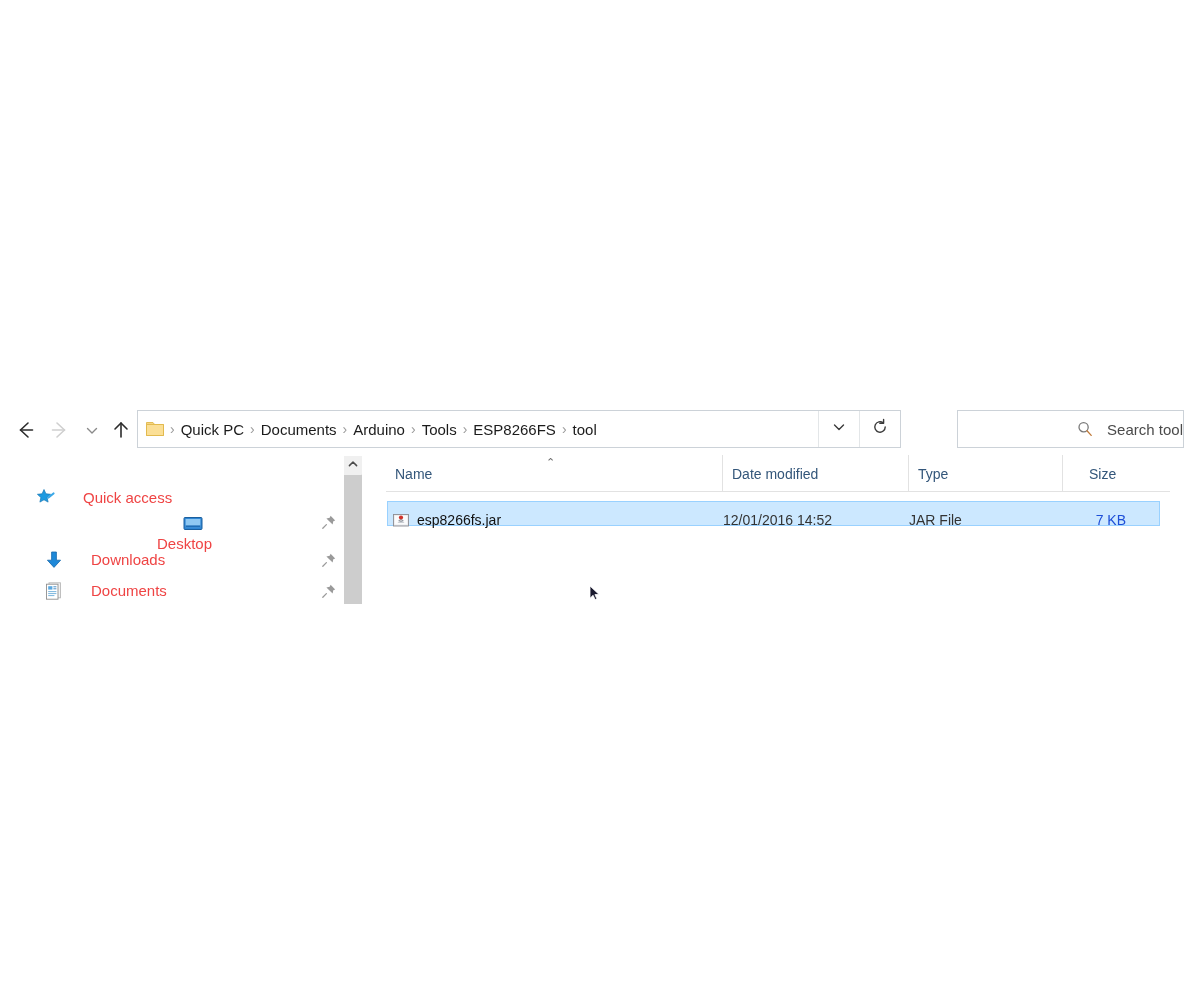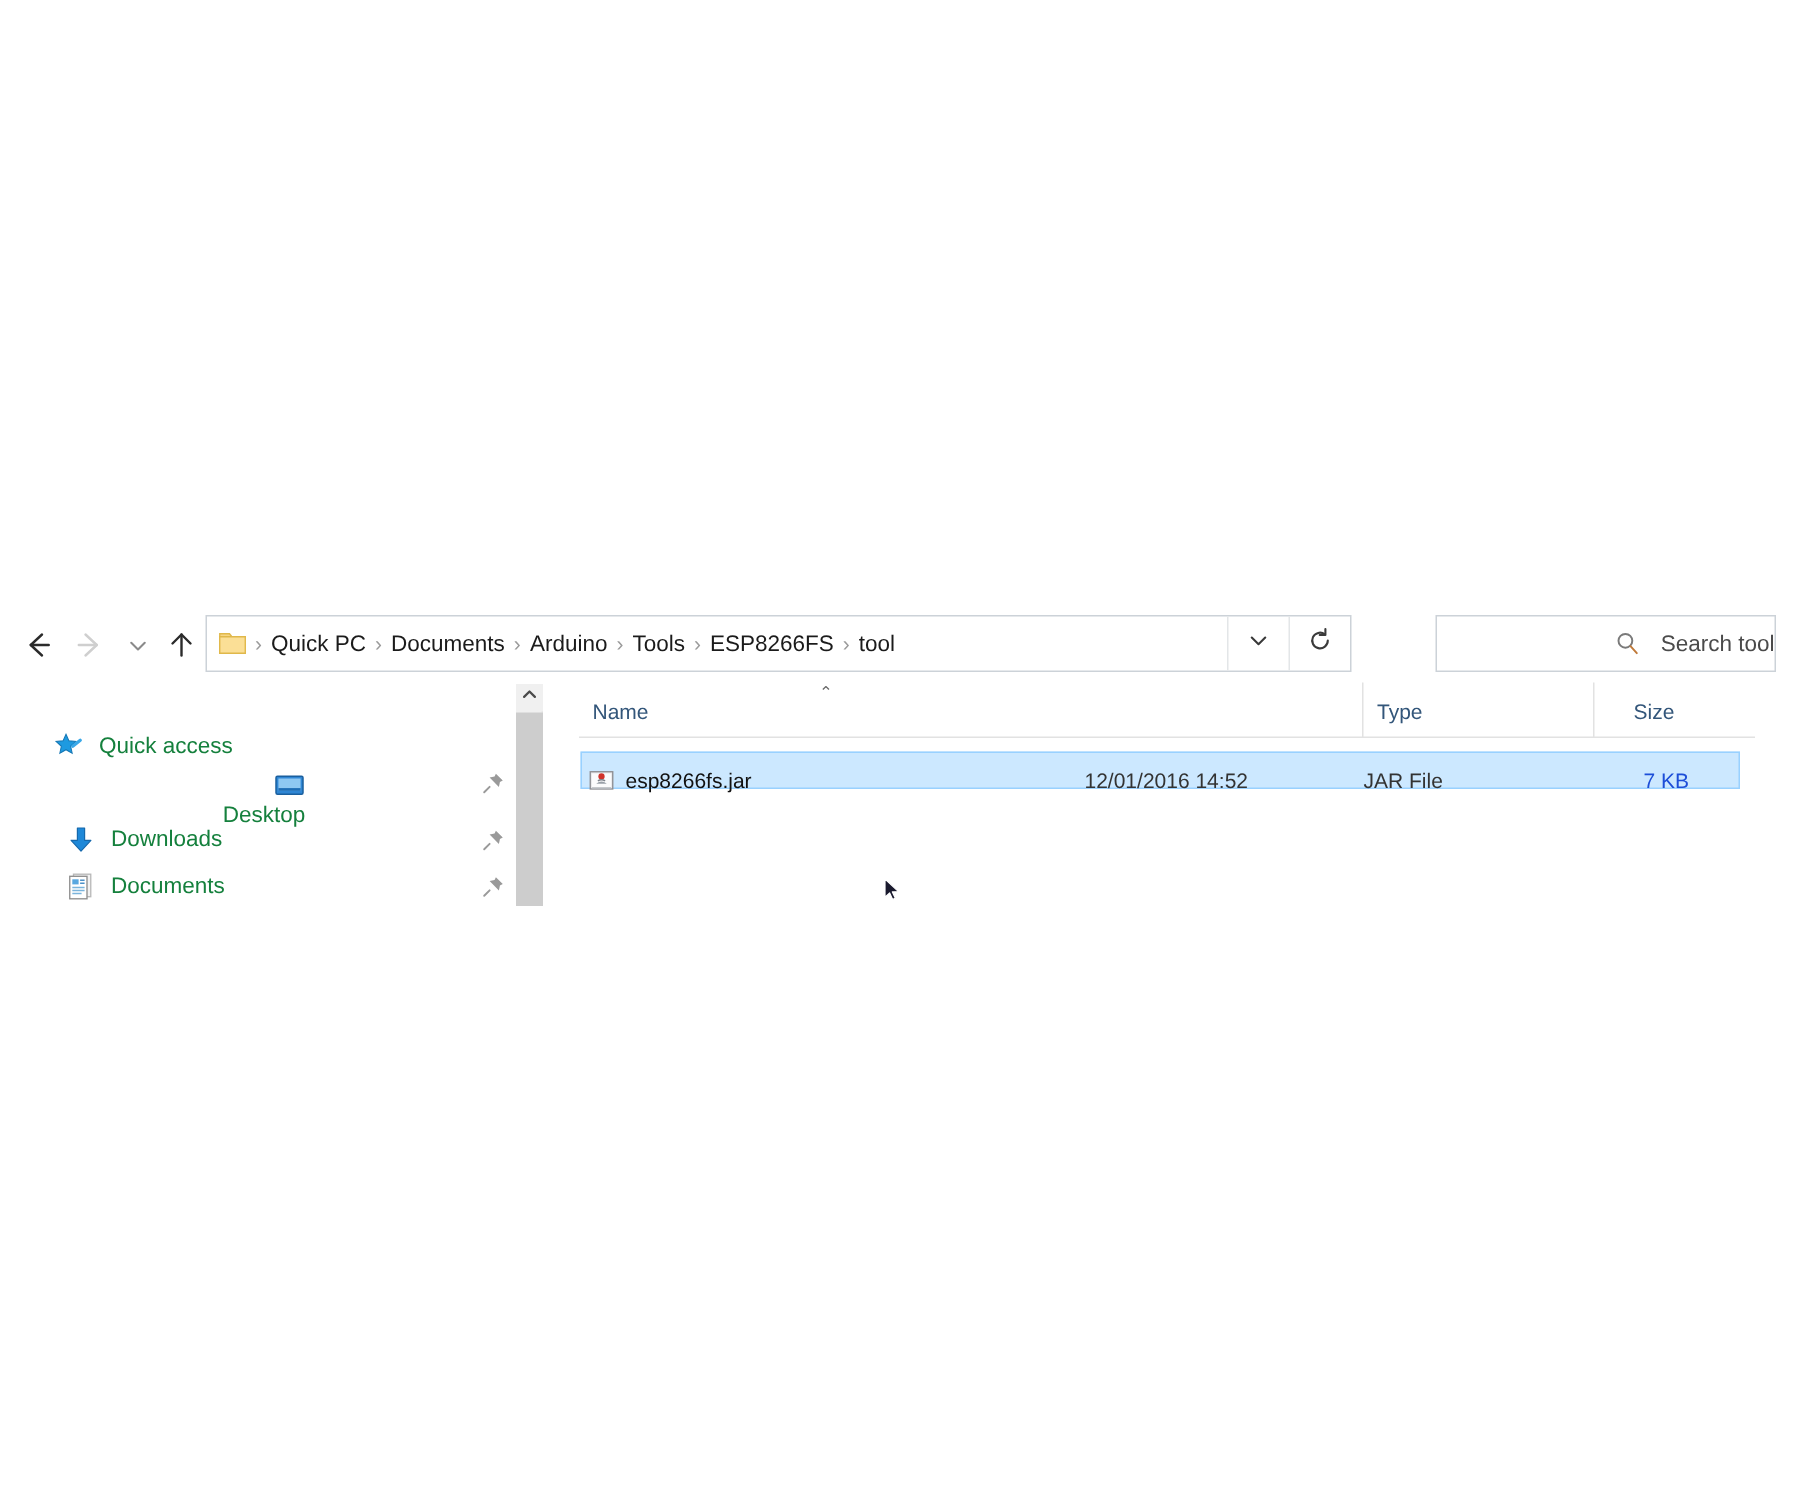--- a/index.html
+++ b/index.html
@@ -112,22 +112,22 @@
   }
   .side-icon {
     width: 26px; height: 22px;
     margin-left: 33px;
     display: flex; align-items: center; justify-content: center;
     flex: 0 0 auto;
   }
   .side-icon.indent { margin-left: 41px; }
   .side-label {
     font-size: 15px;
-    color: #15803d;
-    margin-left: 7px;
+    color: #ef4444;
+    margin-left: 24px;
     white-space: nowrap;
     text-align: right;
   }
   .side-pin {
     position: absolute;
     right: 7px;
     width: 18px; height: 18px;
     display: flex; align-items: center; justify-content: center;
     color: #9a9a9a;
   }
@@ -383,20 +383,23 @@
     </div>
     <div class="sb-thumb"></div>
   </div>
 
   <div class="filelist">
 
     <div class="col-headers">
       <div class="col-head first" style="left:0px; width:336px;">
         <span class="sort-indicator" style="left:160px;">⌃</span>
         <span>Name</span>
+      </div>
+      <div class="col-head" style="left:336px; width:186px;">
+        <span>Date modified</span>
       </div>
       <div class="col-head" style="left:522px; width:154px;">
         <span>Type</span>
       </div>
       <div class="col-head" style="left:676px; width:106px;padding-left:26px;">
         <span>Size</span>
       </div>
     </div>
 
     <div class="file-row">

